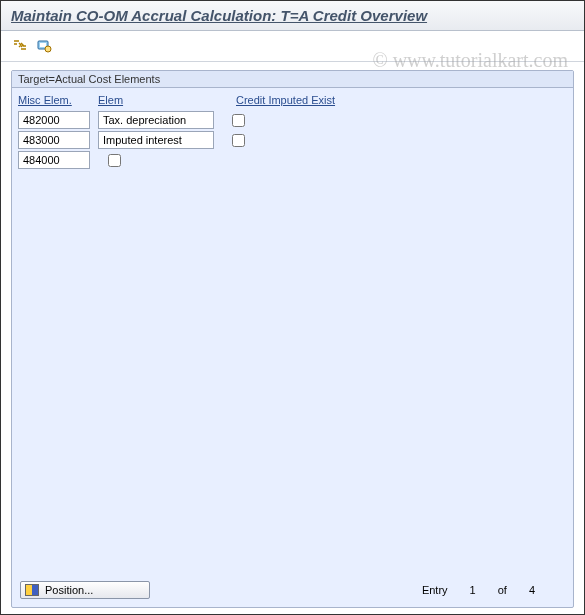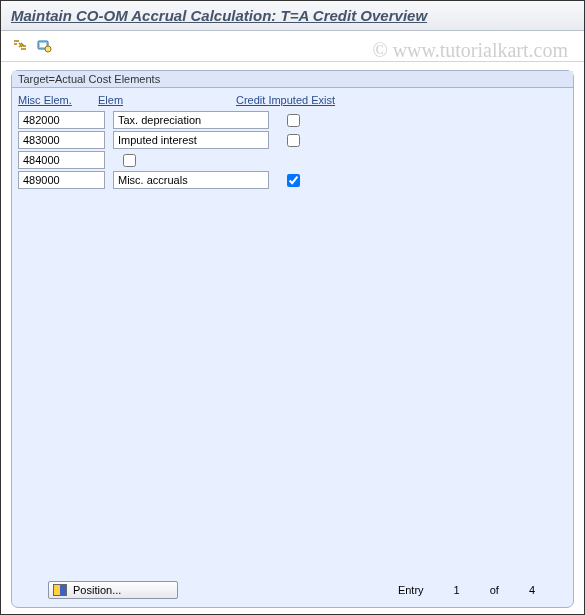--- a/index.html
+++ b/index.html
@@ -38,21 +38,21 @@
       align-items: center;
       justify-content: center;
       cursor: pointer;
     }
     .content-area {
       padding: 8px 10px;
     }
     .group-box {
       background: #e8efff;
       border: 1px solid #a8b4cc;
-      border-radius: 7px;
+      border-radius: 2px;
       position: relative;
       height: 538px;
     }
     .group-title {
       background: #dde6f8;
       border-bottom: 1px solid #a8b4cc;
       padding: 2px 6px;
       font-size: 11px;
       color: #333;
     }
@@ -77,22 +77,22 @@
       padding: 1px 0;
     }
     .cell-input {
       background: #fff;
       border: 1px solid #9aa5b8;
       padding: 1px 4px;
       font-size: 11px;
       font-family: inherit;
       height: 18px;
     }
-    .cell-cost { width: 87px; }
-    .cell-name { width: 156px; }
+    .cell-cost { width: 72px; }
+    .cell-name { width: 116px; }
     .cell-check {
       width: 140px;
       display: flex;
       justify-content: flex-start;
       padding-left: 10px;
     }
     .cell-check input[type=checkbox] {
       width: 13px;
       height: 13px;
     }
@@ -109,32 +109,31 @@
     .position-btn {
       display: inline-flex;
       align-items: center;
       background: linear-gradient(#fefefe, #e6e8ee);
       border: 1px solid #8a95a8;
       border-radius: 2px;
       padding: 2px 28px 2px 4px;
       cursor: pointer;
       gap: 6px;
       min-width: 130px;
-      margin-left: 28px;
     }
     .position-btn .icn {
       width: 14px; height: 12px;
       background: linear-gradient(to right, #ffd040 0 50%, #4060c0 50% 100%);
       border: 1px solid #666;
     }
     .footer-spacer { flex: 1; }
-    .entry-text { display: flex; gap: 30px; padding-right: 30px; }
+    .entry-text { display: flex; gap: 22px; padding-right: 30px; }
     .watermark {
       position: absolute;
-      top: 38px;
+      top: 48px;
       right: 16px;
       color: rgba(160,160,160,0.5);
       font-size: 20px;
       font-family: Georgia, serif;
       pointer-events: none;
       margin-left: 8px;
     }
   </style>
 </head>
 <body>
@@ -183,27 +182,20 @@
         <div class="cell-check">
             <input type="checkbox" style="">
           </div>
       </div>
       <div class="row">
         <input class="cell-input cell-cost" value="484000" style="">
         <div class="cell-check">
             <input type="checkbox" style="">
           </div>
       </div>
-      <div class="row">
-        <input class="cell-input cell-cost" value="489000" style="">
-        <input class="cell-input cell-name" value="Misc. accruals" style="">
-        <div class="cell-check">
-            <input type="checkbox" checked="" style="">
-          </div>
-      </div>
     </div>
 
     <div class="footer-row">
       <div class="position-btn">
         <span class="icn"></span>
         <span>Position...</span>
       </div>
       <div class="footer-spacer"></div>
       <div class="entry-text">
         <span>Entry</span>

